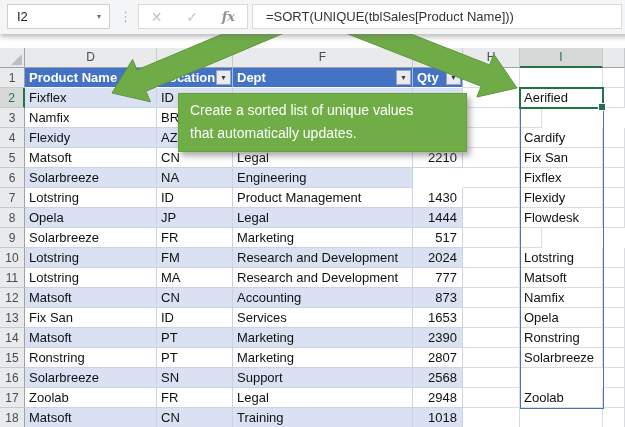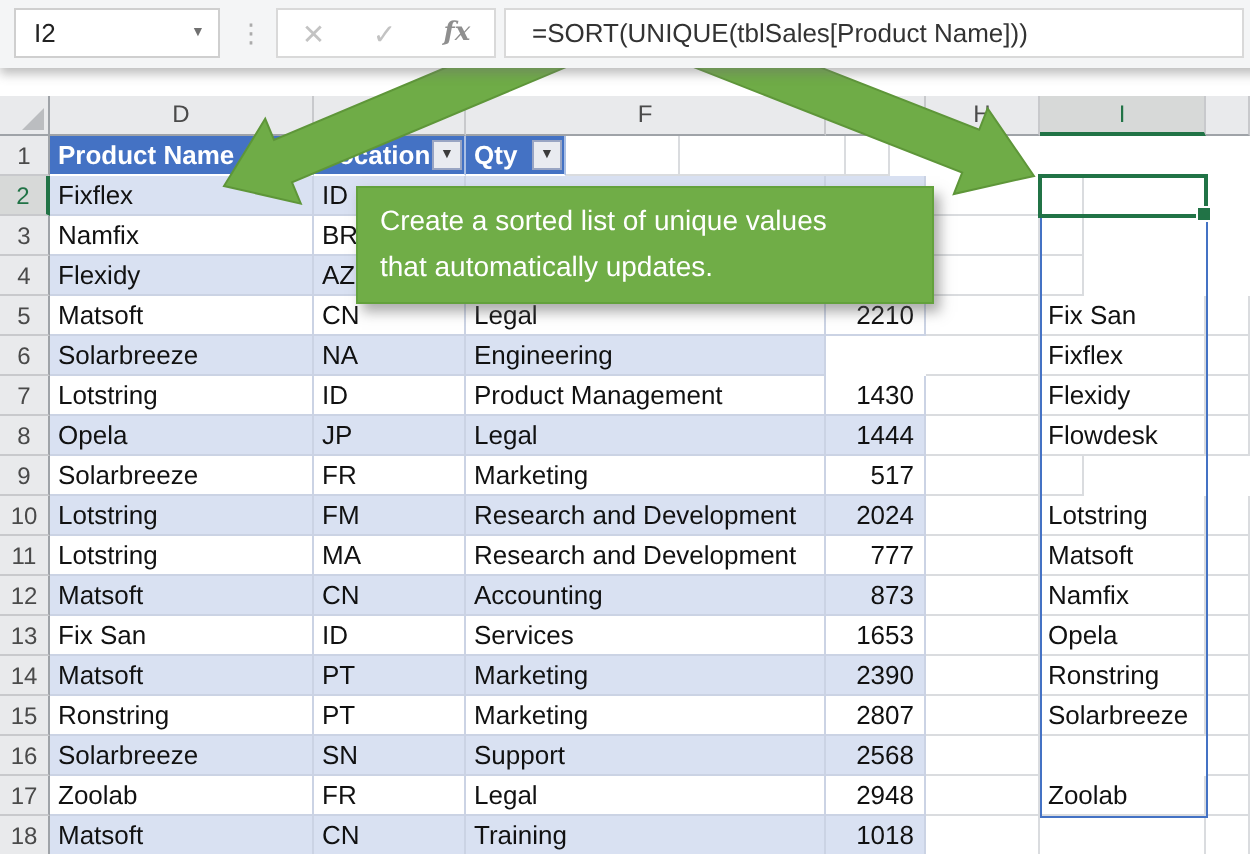--- a/index.html
+++ b/index.html
@@ -81,50 +81,53 @@
         <div class="ch" style="width: 180px;">F</div>
         <div class="ch" style="width: 50px;">G</div>
         <div class="ch" style="width: 57px;">H</div>
         <div class="ch sel" style="width: 83px;">I</div>
         <div class="ch" style="width: 22px;"></div>
       </div>
       <div class="grow" style="height: 20px;">
         <div class="rh">1</div>
         <div class="cell th" style="width: 132px;"><span>Product Name</span><div class="fbtn">▼</div></div>
         <div class="cell th" style="width: 76px;"><span>Location</span><div class="fbtn">▼</div></div>
+        <div class="cell th" style="width: 180px;"><span>Dept</span><div class="fbtn">▼</div></div>
         <div class="cell th" style="width: 50px;"><span>Qty</span><div class="fbtn">▼</div></div>
         <div class="cell" style="width: 57px;"></div>
         <div class="cell" style="width: 83px;"></div>
         <div class="cell" style="width: 22px;"></div>
       </div>
       <div class="grow" style="height: 20px;">
         <div class="rh sel">2</div>
         <div class="cell t band" style="width: 132px;">Fixflex</div>
         <div class="cell t band" style="width: 76px;">ID</div>
         <div class="cell t band" style="width: 180px;"></div>
         <div class="cell t num band" style="width: 50px;"></div>
         <div class="cell" style="width: 57px;"></div>
+        <div class="cell" style="width: 83px;">Aerified</div>
         <div class="cell" style="width: 22px;"></div>
       </div>
       <div class="grow" style="height: 20px;">
         <div class="rh">3</div>
         <div class="cell t" style="width: 132px;">Namfix</div>
         <div class="cell t" style="width: 76px;">BR</div>
         <div class="cell t" style="width: 180px;"></div>
         <div class="cell t num" style="width: 50px;"></div>
         <div class="cell" style="width: 57px;"></div>
         <div class="cell" style="width: 22px;"></div>
       </div>
       <div class="grow" style="height: 20px;">
         <div class="rh">4</div>
         <div class="cell t band" style="width: 132px;">Flexidy</div>
         <div class="cell t band" style="width: 76px;">AZ</div>
         <div class="cell t band" style="width: 180px;"></div>
         <div class="cell t num band" style="width: 50px;"></div>
         <div class="cell" style="width: 57px;"></div>
+        <div class="cell" style="width: 83px;">Cardify</div>
         <div class="cell" style="width: 22px;"></div>
       </div>
       <div class="grow" style="height: 20px;">
         <div class="rh">5</div>
         <div class="cell t" style="width: 132px;">Matsoft</div>
         <div class="cell t" style="width: 76px;">CN</div>
         <div class="cell t" style="width: 180px;">Legal</div>
         <div class="cell t num" style="width: 50px;">2210</div>
         <div class="cell" style="width: 57px;"></div>
         <div class="cell" style="width: 83px;">Fix San</div>

